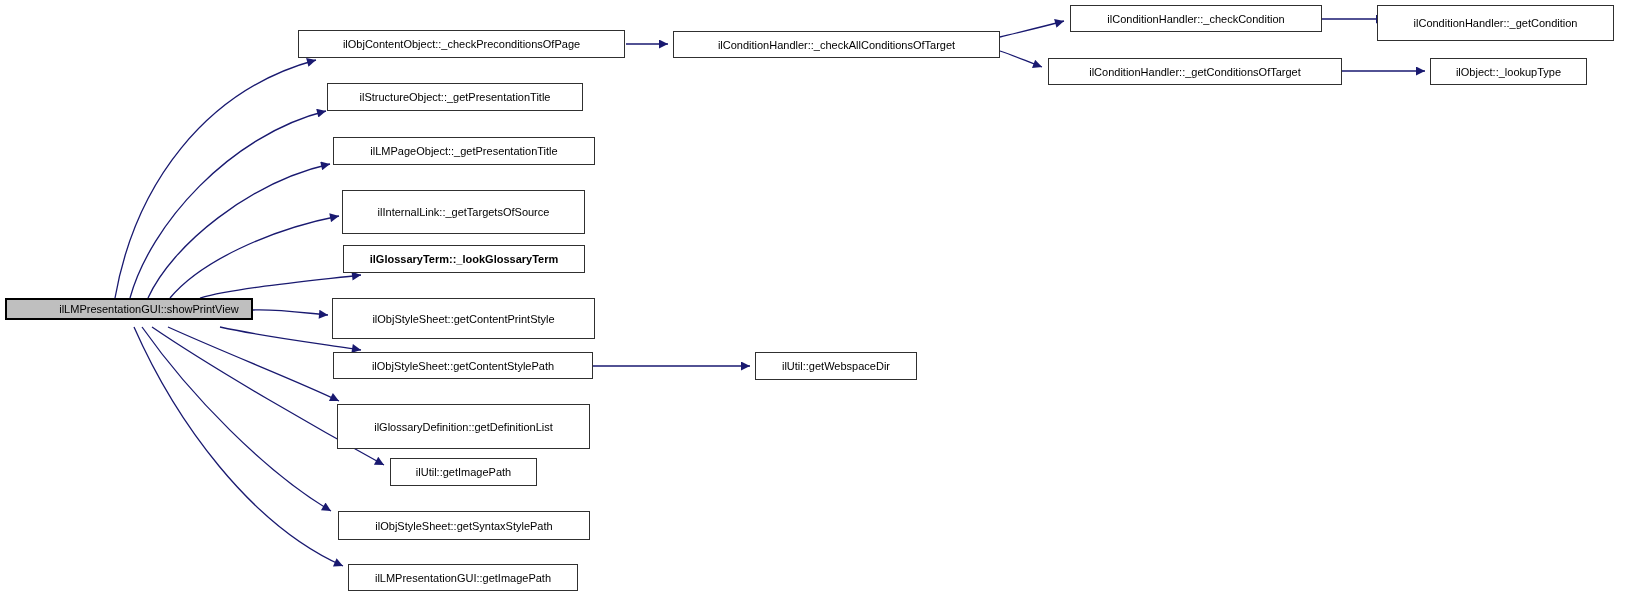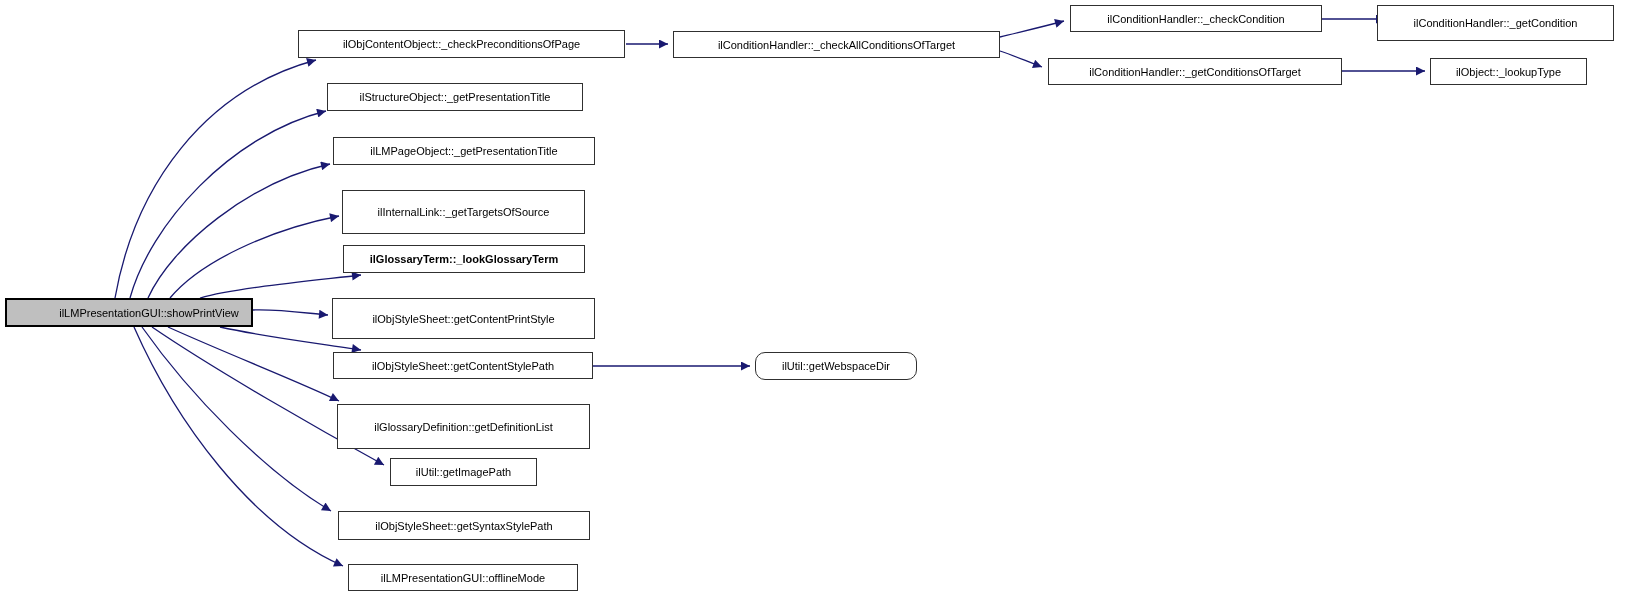--- a/index.html
+++ b/index.html
@@ -31,38 +31,38 @@
     font-size:11px;
     white-space:nowrap;
     cursor:pointer;
   }
   .node.main{
     background:var(--main-fill);
     border:2px solid #000000;
     cursor:default;
   }
   
-  #n0 {left:5px;   top:298px; width:248px; height:29px;padding-left:40px;}
+  #n0 {left:5px;   top:298px; width:248px; height:22px;padding-left:40px;}
   #n1 {left:298px; top:30px;  width:327px; height:28px;}
   #n2 {left:327px; top:83px;  width:256px; height:28px;}
   #n3 {left:333px; top:137px; width:262px; height:28px;}
   #n4 {left:342px; top:190px; width:243px; height:44px;}
   #n5 {left:343px; top:245px; width:242px; height:28px;font-weight:bold;}
   #n6 {left:332px; top:298px; width:263px; height:41px;}
   #n7 {left:333px; top:352px; width:260px; height:27px;}
   #n8 {left:337px; top:404px; width:253px; height:45px;}
   #n9 {left:390px; top:458px; width:147px; height:28px;}
   #n10{left:338px; top:511px; width:252px; height:29px;}
   #n11{left:348px; top:564px; width:230px; height:27px;}
   #n12{left:673px; top:31px;  width:327px; height:27px;}
   #n13{left:1070px;top:5px;   width:252px; height:27px;}
   #n14{left:1048px;top:58px;  width:294px; height:27px;}
   #n15{left:1344px;top:5px;   width:237px; height:36px;margin-left:33px;}
   #n16{left:1430px;top:58px;  width:157px; height:27px;}
-  #n17{left:755px; top:352px; width:162px; height:28px;border-radius:10px;}
+  #n17{left:755px; top:352px; width:162px; height:28px;}
 </style>
 </head>
 <body>
 
 <div id="canvas">
 
   <svg id="edges" width="1632" height="600" viewBox="0 0 1632 600">
     <defs>
       <marker id="arrow" viewBox="0 0 10 10" refX="10" refY="5" markerWidth="11" markerHeight="9" markerUnits="userSpaceOnUse" orient="auto">
         <path class="arrowhead" d="M0,0 L10,5 L0,10 z"></path>
@@ -93,21 +93,21 @@
   <div class="node" id="n1">ilObjContentObject::_checkPreconditionsOfPage</div>
   <div class="node" id="n2">ilStructureObject::_getPresentationTitle</div>
   <div class="node" id="n3">ilLMPageObject::_getPresentationTitle</div>
   <div class="node" id="n4">ilInternalLink::_getTargetsOfSource</div>
   <div class="node" id="n5">ilGlossaryTerm::_lookGlossaryTerm</div>
   <div class="node" id="n6">ilObjStyleSheet::getContentPrintStyle</div>
   <div class="node" id="n7">ilObjStyleSheet::getContentStylePath</div>
   <div class="node" id="n8">ilGlossaryDefinition::getDefinitionList</div>
   <div class="node" id="n9">ilUtil::getImagePath</div>
   <div class="node" id="n10">ilObjStyleSheet::getSyntaxStylePath</div>
-  <div class="node" id="n11">ilLMPresentationGUI::offlineMode</div>
+  <div class="node" id="n11">ilLMPresentationGUI::getImagePath</div>
   <div class="node" id="n12">ilConditionHandler::_checkAllConditionsOfTarget</div>
   <div class="node" id="n13">ilConditionHandler::_checkCondition</div>
   <div class="node" id="n14">ilConditionHandler::_getConditionsOfTarget</div>
   <div class="node" id="n15">ilConditionHandler::_getCondition</div>
   <div class="node" id="n16">ilObject::_lookupType</div>
   <div class="node" id="n17">ilUtil::getWebspaceDir</div>
 
 </div>
 
 </body></html>

